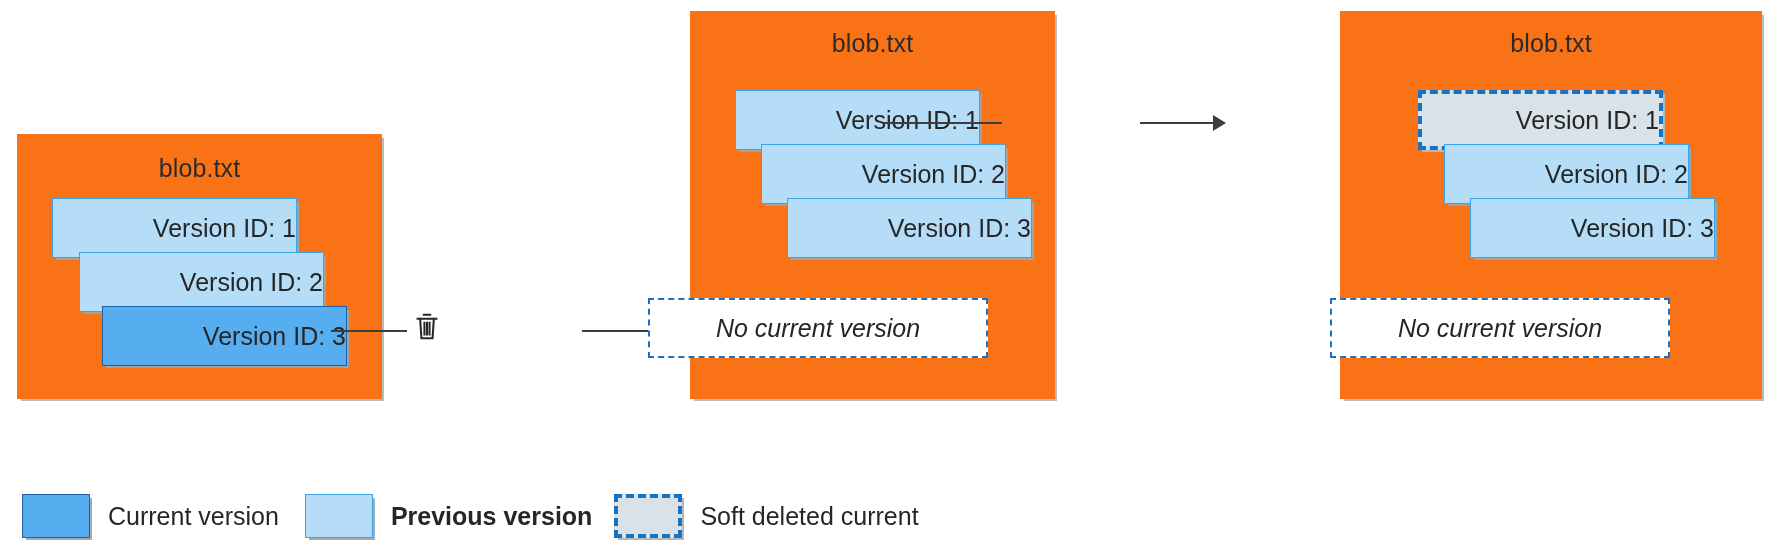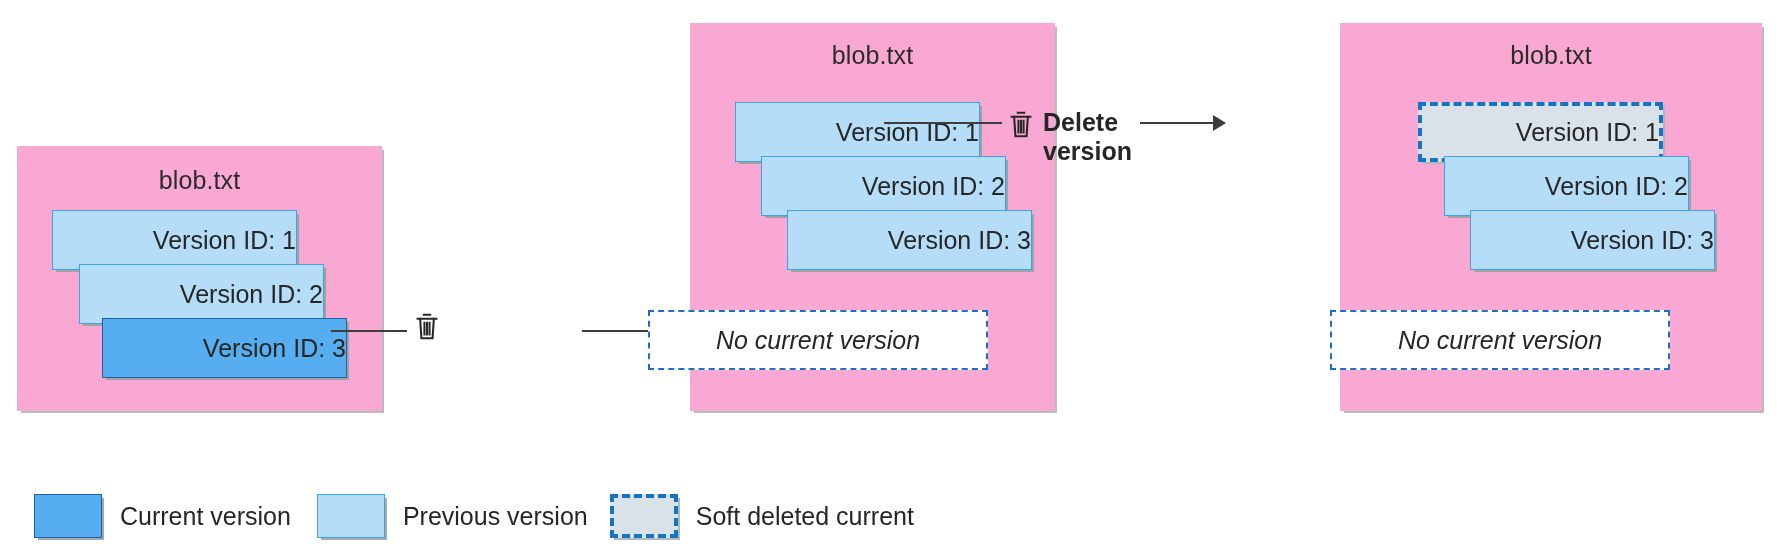--- a/index.html
+++ b/index.html
@@ -8,23 +8,22 @@
     background:#ffffff;
     font-family:"Liberation Sans","DejaVu Sans",sans-serif;
     color:#262626;
     overflow:hidden;
   }
   .stage{position:relative;width:1784px;height:557px;}
 
   
   .panel{
     position:absolute;
-    background:#f9a8d4;
+    background:#f97316;
     box-shadow:3px 3px 0 -1px #b9bcbe;
-    margin-top:12px;
   }
   .panel-title{
     position:absolute;
     left:0;right:0;
     text-align:center;
     font-size:25px;
     color:#2b2b2b;
     letter-spacing:.1px;
   }
 
@@ -92,21 +91,21 @@
     font-size:25px;
     font-weight:bold;
     color:#262626;
     line-height:1.15;
   }
   .trash{flex:0 0 auto;margin-top:2px;}
 
   
   .legend{
     position:absolute;
-    left:34px;top:494px;
+    left:22px;top:494px;
     display:flex;
     align-items:flex-start;
   }
   .legend-item{display:flex;align-items:center;}
   .sw{
     box-sizing:border-box;
     width:68px;height:44px;
     box-shadow:3px 3px 0 -1px #a7abad;
   }
   .sw.current{background:#56adef;border:1.5px solid #1f5fa0;}
@@ -163,31 +162,20 @@
       <span>Version ID: 3</span>
     </div>
 
     <div class="nocurrent" style="left:-42px;top:287px;width:340px;height:60px;">
       <span>No current version</span>
     </div>
   </div>
 
   <div class="line" style="left:884px;top:122px;width:118px;"></div>
 
-  <div class="action" style="left:1008px;top:108px;">
-    <span class="trash">
-      <svg width="26" height="30" viewBox="0 0 24 28" aria-hidden="true">
-        <path d="M9 2.5h6M3.2 6.2h17.6M5.6 6.2l1.2 18.2h10.4l1.2-18.2M9.6 10v11M12 10v11M14.4 10v11" fill="none" stroke="#262626" stroke-width="1.9" stroke-linecap="square"></path>
-      </svg>
-    </span>
-    <span class="txt">
-      <span>Delete</span><br>
-      <span>version</span>
-    </span>
-  </div>
 
   <div class="line" style="left:1140px;top:122px;width:73px;"></div>
   <div class="arrowhead" style="left:1213px;top:115px;"></div>
 
   <div class="panel" style="left:1340px;top:11px;width:422px;height:388px;">
     <div class="panel-title" style="top:18px;">blob.txt</div>
 
     <div class="chip softdel" style="left:78px;top:79px;width:245px;height:60px;">
       <span>Version ID: 1</span>
     </div>
@@ -201,21 +189,21 @@
     <div class="nocurrent" style="left:-10px;top:287px;width:340px;height:60px;">
       <span>No current version</span>
     </div>
   </div>
 
   <div class="legend">
     <div class="legend-item">
       <span class="sw current"></span>
       <span class="legend-label">Current version</span>
     </div>
-    <div class="legend-item" style="margin-left:26px;">
+    <div class="legend-item" style="margin-left:26px;font-weight:bold;">
       <span class="sw prev"></span>
       <span class="legend-label">Previous version</span>
     </div>
     <div class="legend-item" style="margin-left:22px;">
       <span class="sw softdel"></span>
       <span class="legend-label">Soft deleted current</span>
     </div>
   </div>
 
 </div>

